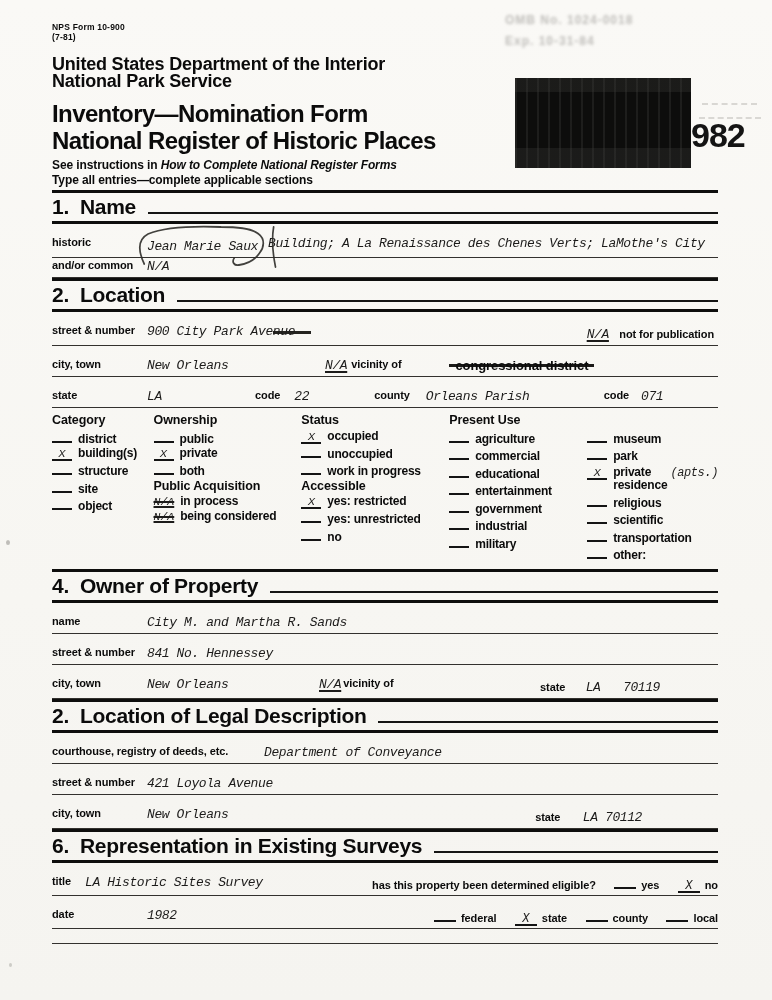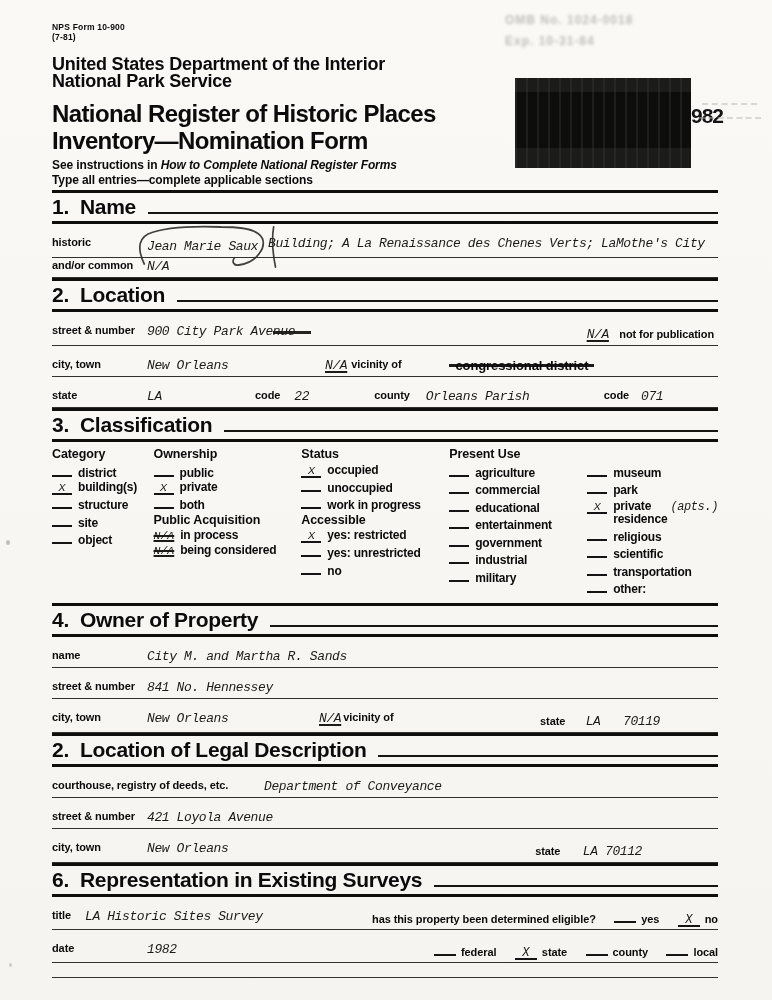--- a/index.html
+++ b/index.html
@@ -23,21 +23,21 @@
     position:absolute; left:505px; top:10px; width:240px;
     font-size:12px; line-height:21px; color:#8f8d89; letter-spacing:1px;
     filter:blur(1.4px); opacity:0.55; font-weight:bold;
   }
   .redaction {
     position:absolute; left:515px; top:78px; width:176px; height:90px;
     background:#0d0d0c;
     background-image:repeating-linear-gradient(90deg, rgba(60,60,58,0.35) 0 2px, transparent 2px 11px),
       linear-gradient(180deg, rgba(70,70,66,0.25) 0 14px, transparent 14px 70px, rgba(60,60,58,0.3) 70px);
   }
-  .year-stamp { position:absolute; left:691px; top:104px; font-size:21px; font-weight:bold; letter-spacing:-1px; color:#141414; }
+  .year-stamp { position:absolute; left:691px; top:116px; font-size:34px; font-weight:bold; letter-spacing:-1px; color:#141414; }
   .faint-dash1 { position:absolute; left:702px; top:103px; width:55px; border-top:2px dashed #b9b7b2; opacity:0.5; }
   .faint-dash2 { position:absolute; left:699px; top:117px; width:62px; border-top:2px dashed #b4b2ad; opacity:0.45; }
   .speck1 { position:absolute; left:6px; top:540px; width:4px; height:5px; background:#9a9892; opacity:0.6; border-radius:50%; }
   .speck2 { position:absolute; left:9px; top:963px; width:3px; height:4px; background:#a5a39d; opacity:0.5; border-radius:50%; }
 
   
   .band {
     border-top:3.5px solid #0e0e0d; border-bottom:3.5px solid #0e0e0d;
     padding:2px 0 2px; display:flex; align-items:flex-end;
   }
@@ -118,22 +118,22 @@
       <div>NPS Form 10-900</div>
       <div>(7-81)</div>
     </div>
 
     <div class="dept-block">
       <div class="dept">United States Department of the Interior</div>
       <div class="agency">National Park Service</div>
     </div>
 
     <div class="title">
+      <h1>Inventory—Nomination Form</h1>
       <h1>National Register of Historic Places</h1>
-      <h1>Inventory—Nomination Form</h1>
     </div>
 
     <div class="instr"><span>See instructions in </span><span class="it">How to Complete National Register Forms</span></div>
     <div class="instr" style="margin-top:0;">Type all entries—complete applicable sections</div>
 
     <div class="band" style="margin-top:2px;">
       <h2>1.  Name</h2>
         <div class="tail"></div>
     </div>
 
@@ -181,24 +181,20 @@
       <span class="lbl w95">state</span>
       <span class="typed" style="width:108px;">LA</span>
       <span class="lbl">code</span>
       <span class="typed" style="margin-left:14px; width:72px;">22</span>
       <span class="lbl" style="margin-left:8px;">county</span>
       <span class="typed" style="margin-left:16px; width:178px;">Orleans Parish</span>
       <span class="lbl">code</span>
       <span class="typed" style="margin-left:12px;">071</span>
     </div>
 
-    <div class="band">
-      <h2>3.  Classification</h2>
-        <div class="tail"></div>
-    </div>
 
     <div class="class-cols">
 
       <div class="ccol1">
         <div class="chead">Category</div>
         <div class="citem">
             <span class="blk"></span>
             <span class="cl">district</span>
           </div>
         <div class="citem">

